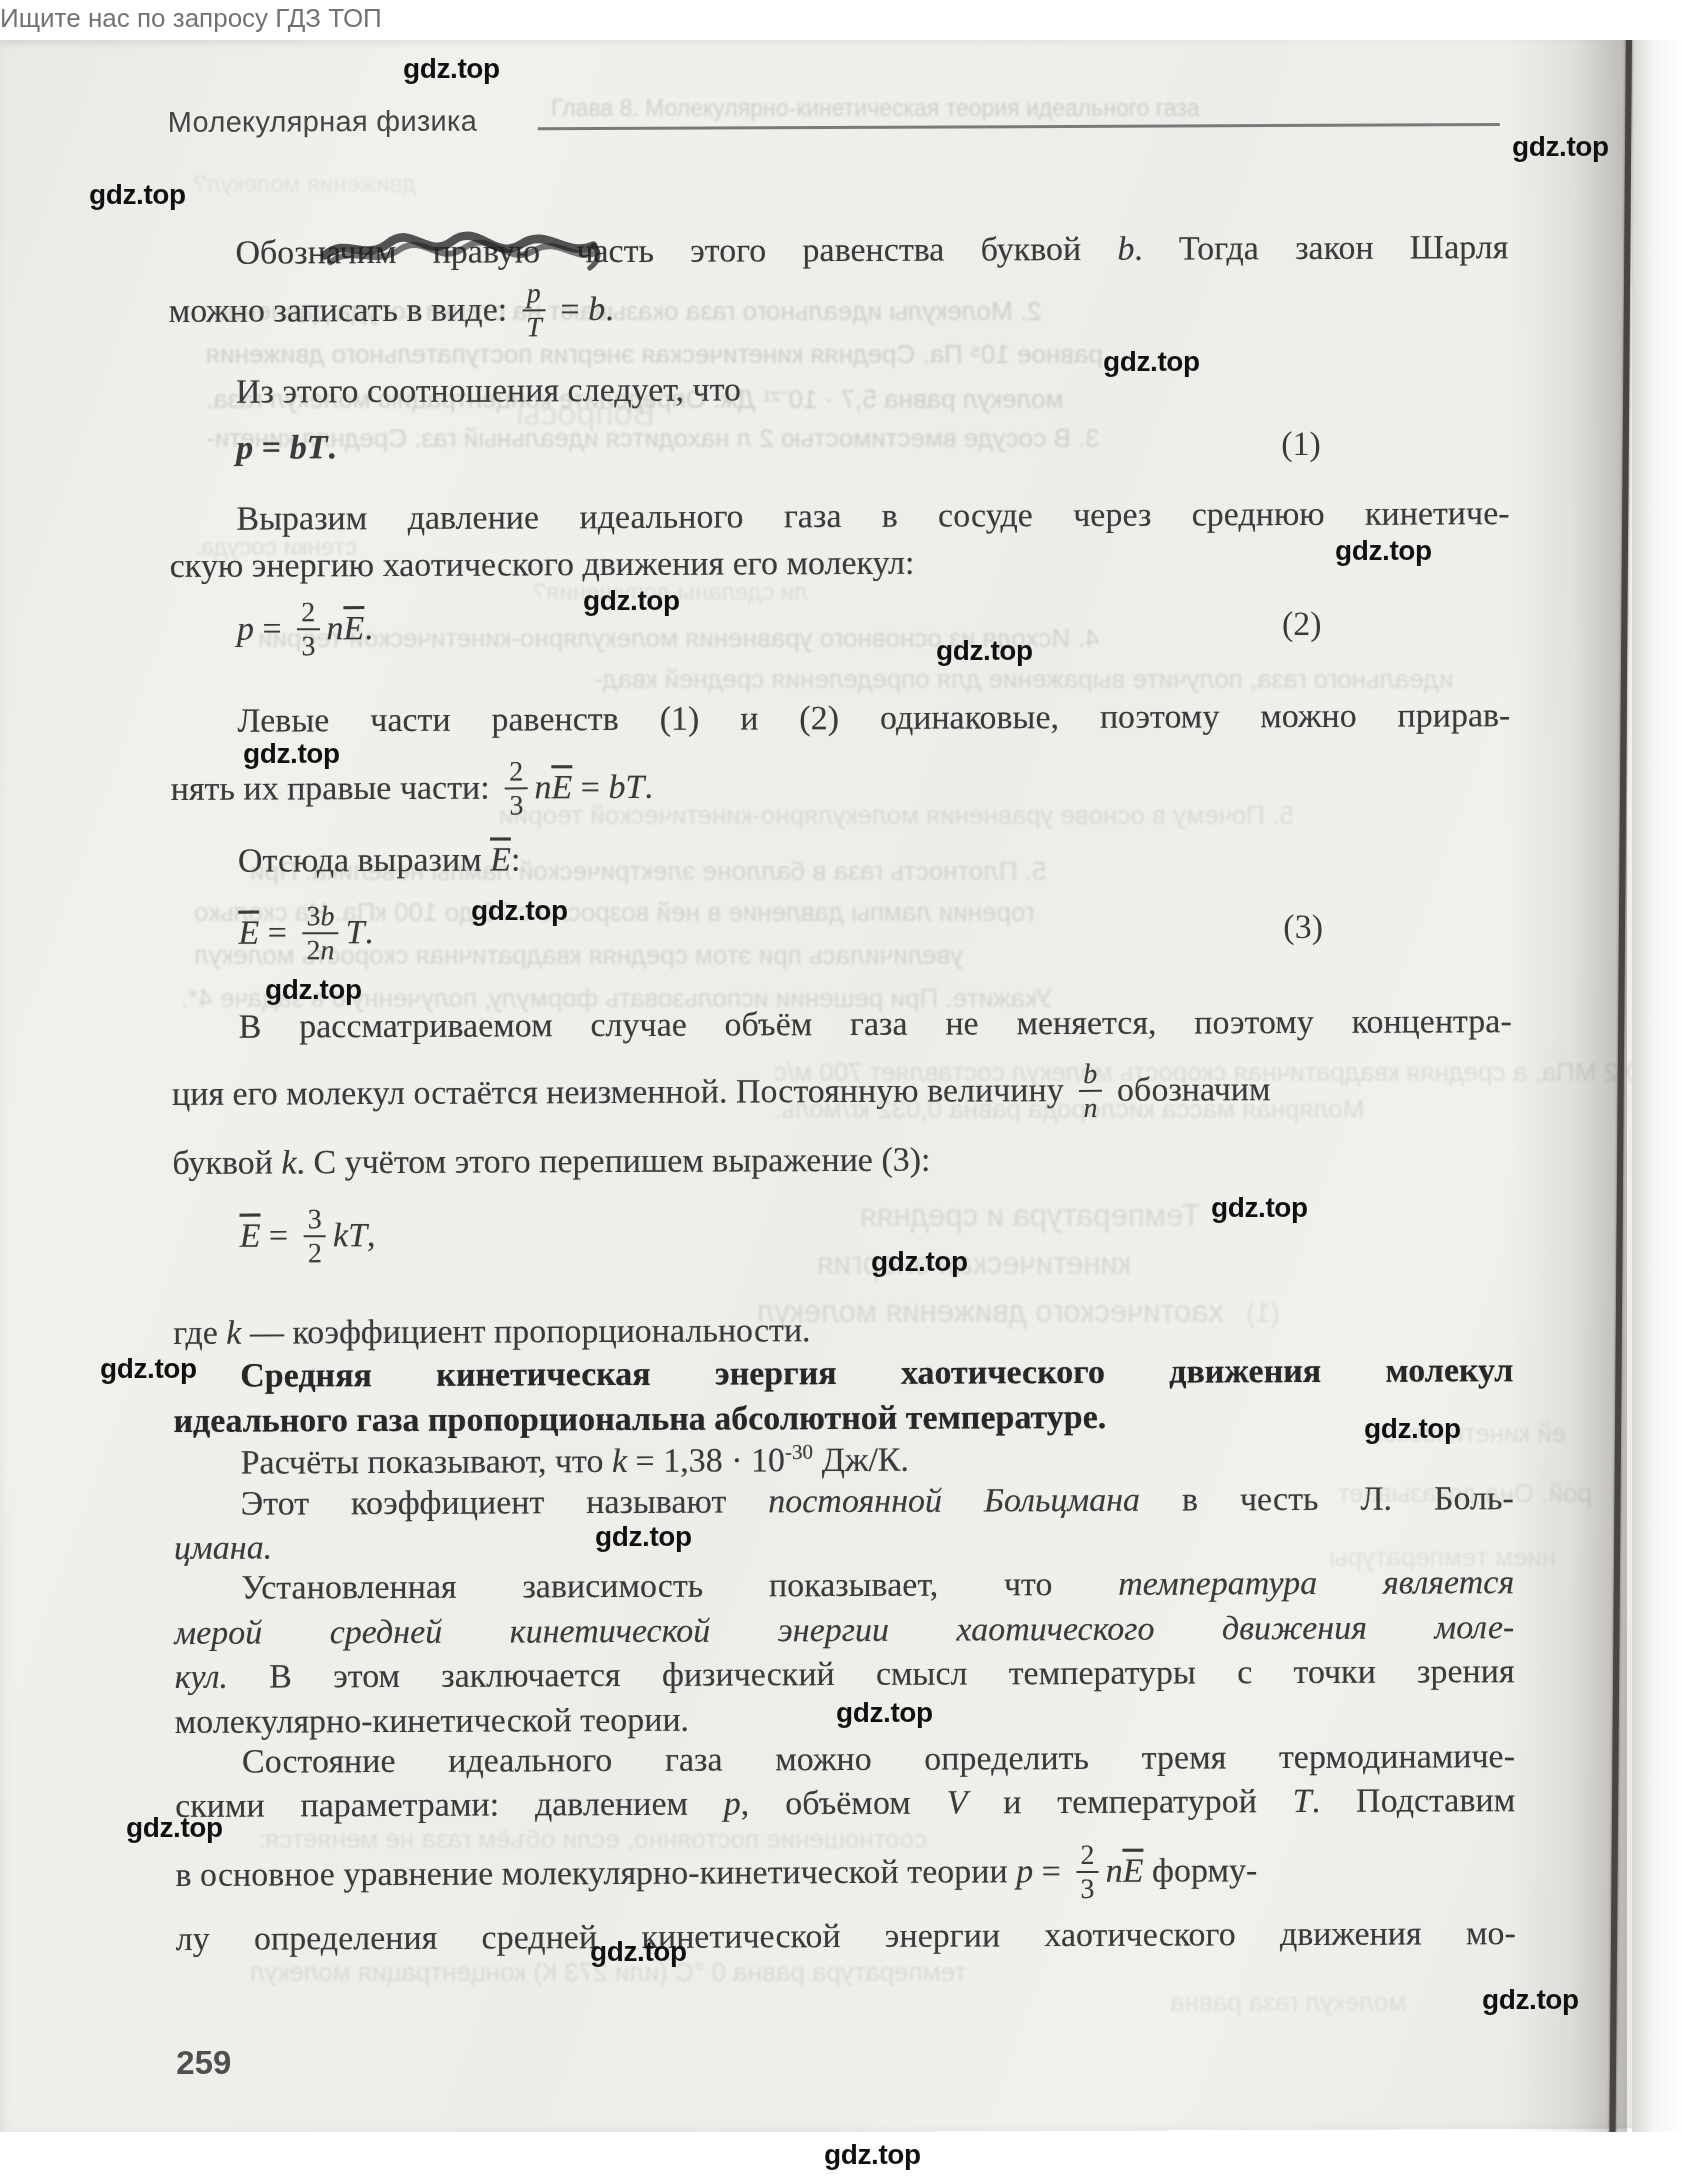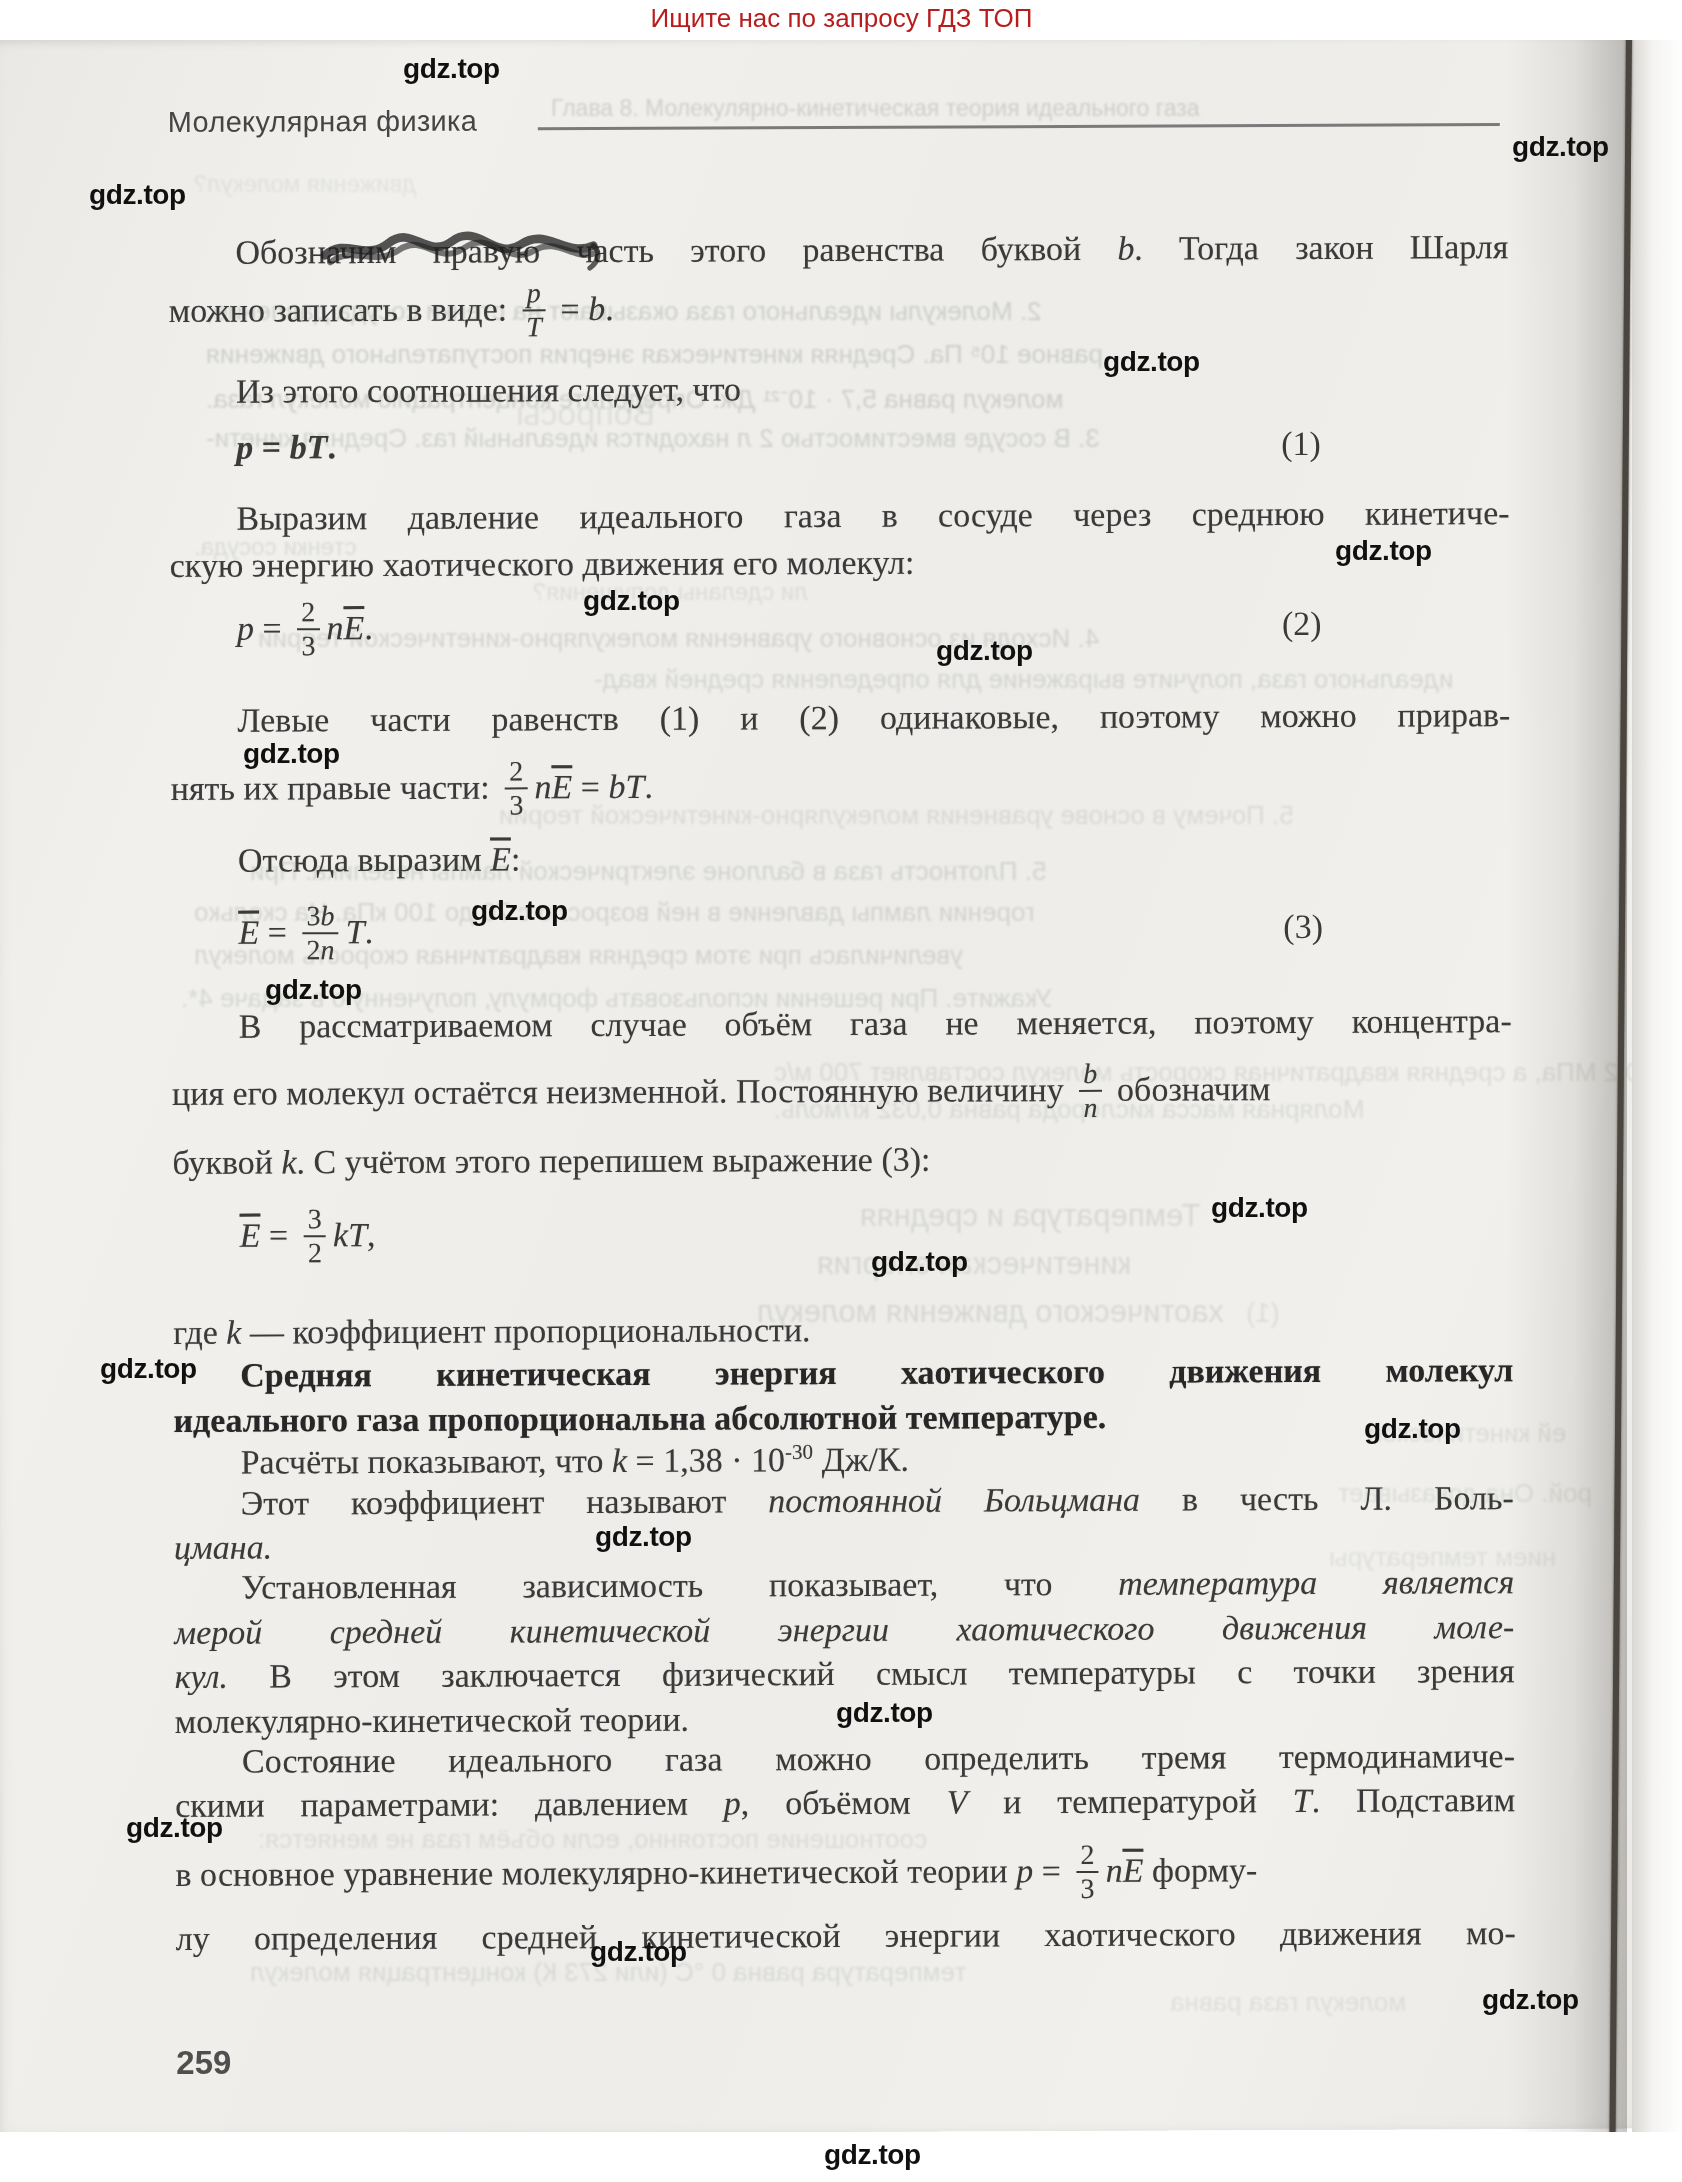--- a/index.html
+++ b/index.html
@@ -1,21 +1,21 @@
 <!DOCTYPE html>
 <html style="font-size:13.8px"><head>
 <meta charset="utf-8">
 <style>
   html,body{margin:0;padding:0;background:#ffffff;}
   #stage{position:relative;width:1683px;height:2183px;overflow:hidden;background:#ffffff;
          font-family:"Liberation Serif", serif;}
   
   #top-banner{position:absolute;left:0;top:0;width:100%;height:40px;background:#ffffff;z-index:30;}
-  #top-banner .txt{position:absolute;left:0;top:3.4px;width:100%;text-align:center;
-      font-family:"Liberation Sans",sans-serif;font-size:26px;font-weight:500;color:#b91c1c;}
+  #top-banner .txt{position:absolute;left:0;top:3.4px;width:100%;
+      font-family:"Liberation Sans",sans-serif;font-size:26px;font-weight:500;color:#737373;}
   
   #paper{position:absolute;left:-10.3px;top:36px;width:1661px;height:2096px;background:#f1f0ed;
          transform:rotate(-0.25deg);transform-origin:50% 0;
          box-shadow:inset 0 3.4px 8.6px rgba(0,0,0,0.07), inset 5.2px 0 15.5px rgba(0,0,0,0.05);}
   #paper .grain{position:absolute;inset:0;
       background:linear-gradient(110deg, rgba(0,0,0,0.03) 0%, rgba(0,0,0,0) 18%, rgba(0,0,0,0.015) 52%, rgba(0,0,0,0) 78%, rgba(0,0,0,0.03) 100%);}
   
   #edge-shade{position:absolute;left:1507px;top:36px;width:120px;height:2096px;z-index:6;
       background:linear-gradient(90deg, rgba(90,85,75,0) 0%, rgba(90,85,75,0.10) 55%, rgba(70,65,58,0.30) 100%);}
   #edge-line{position:absolute;left:1626px;top:34px;width:6px;height:2099px;background:#4a463f;

